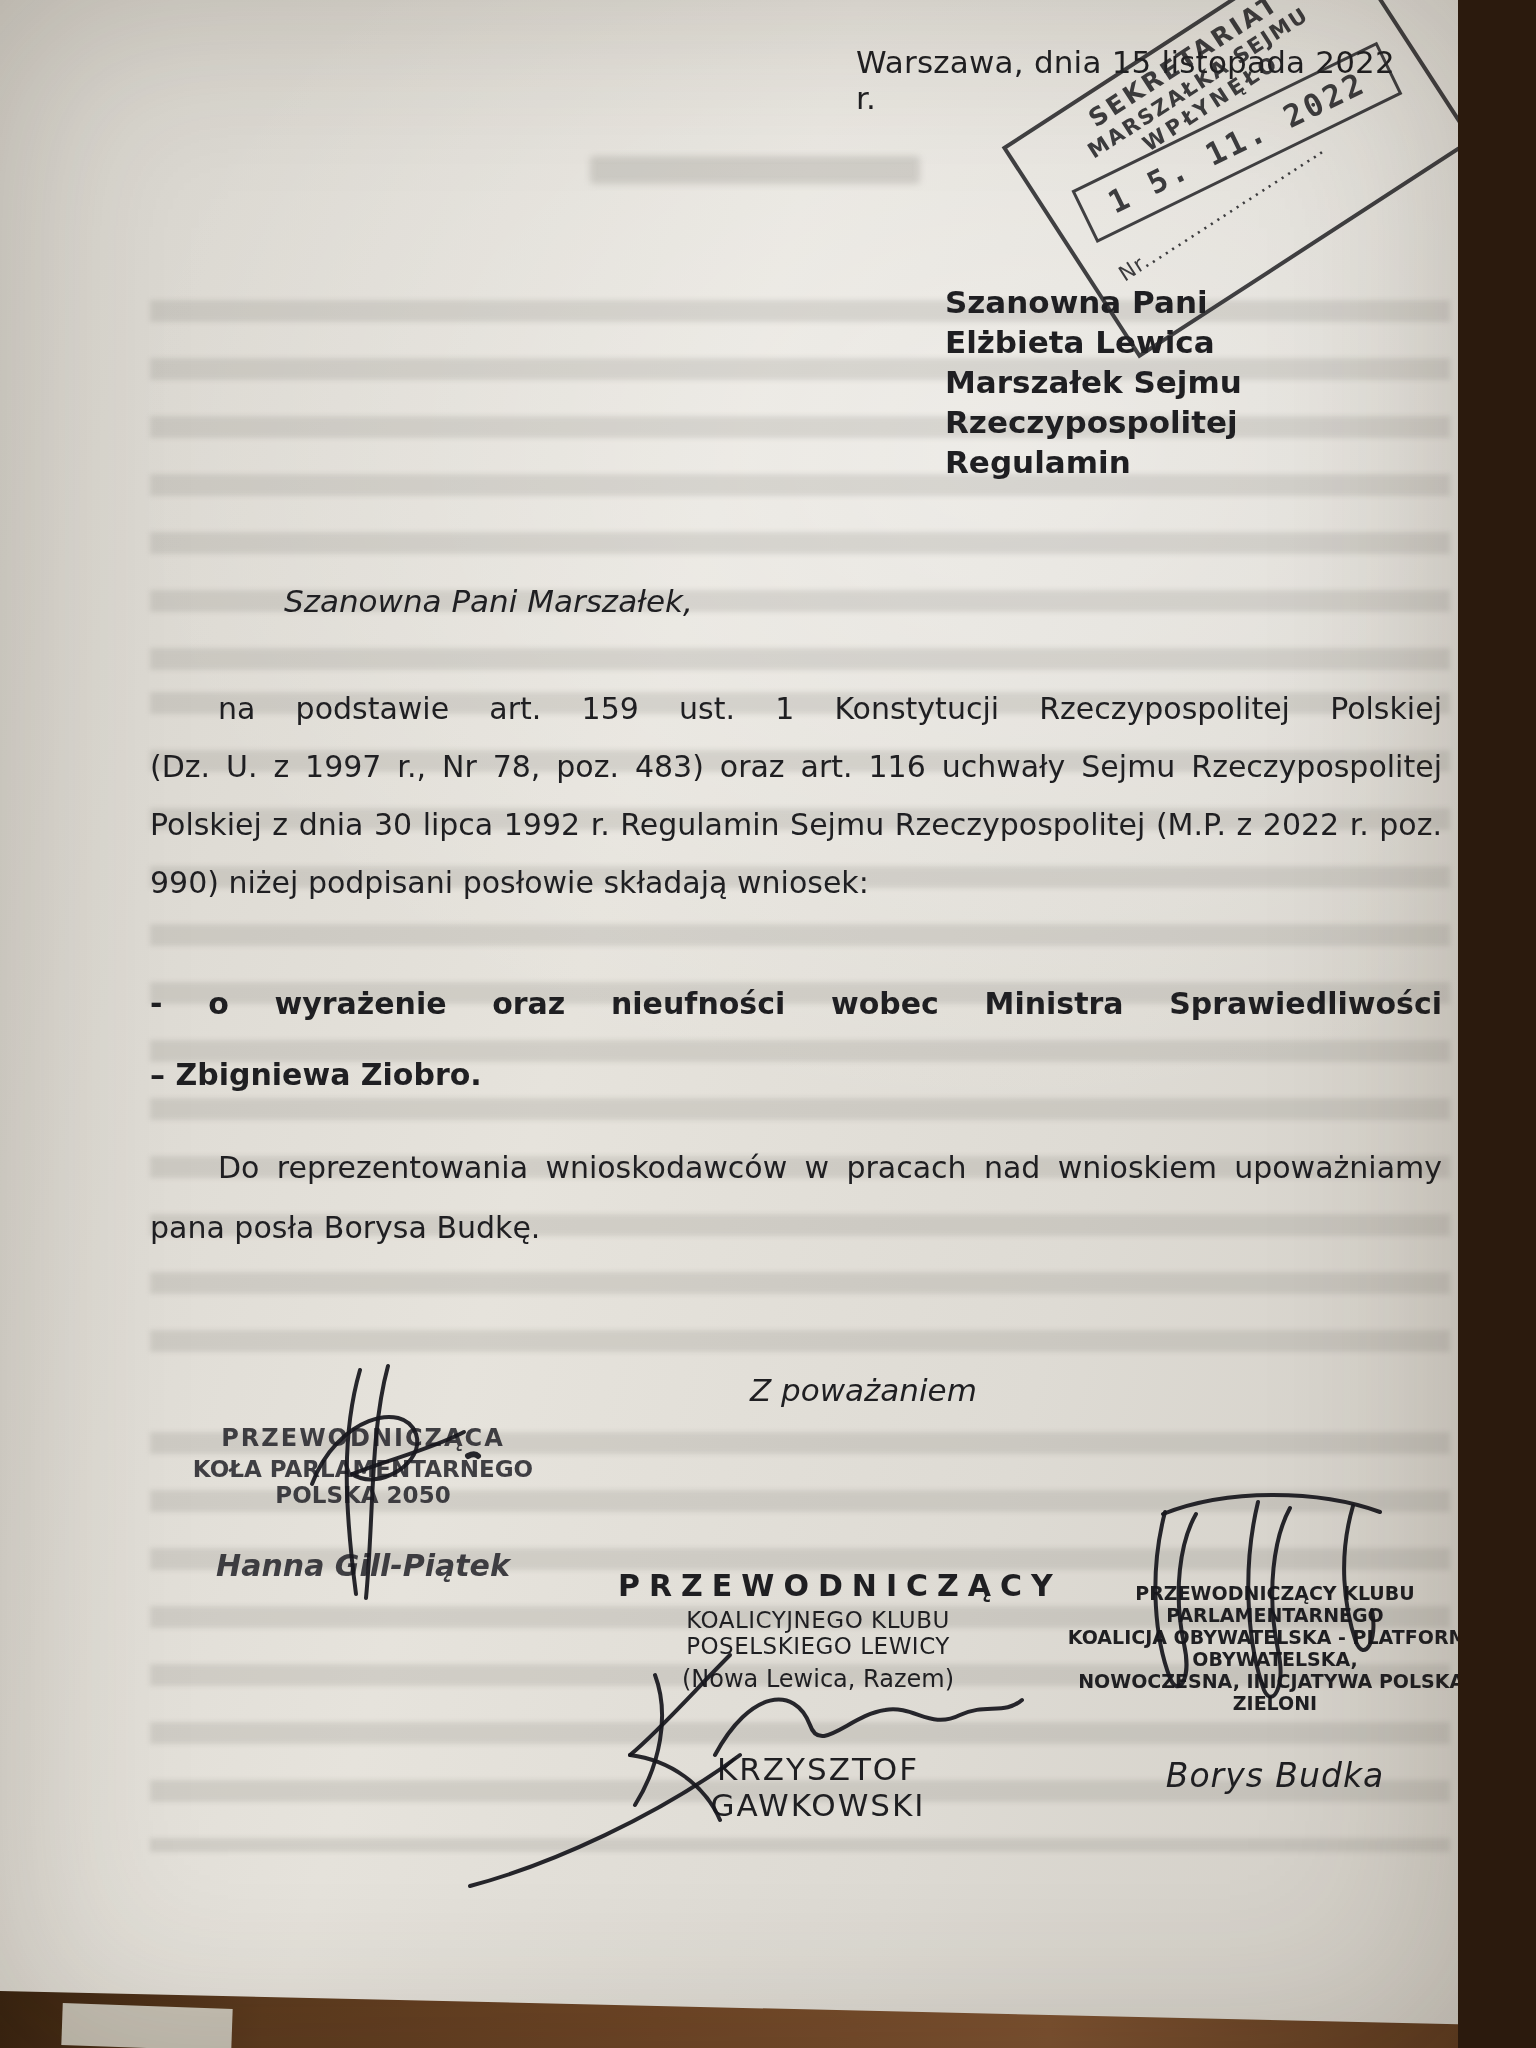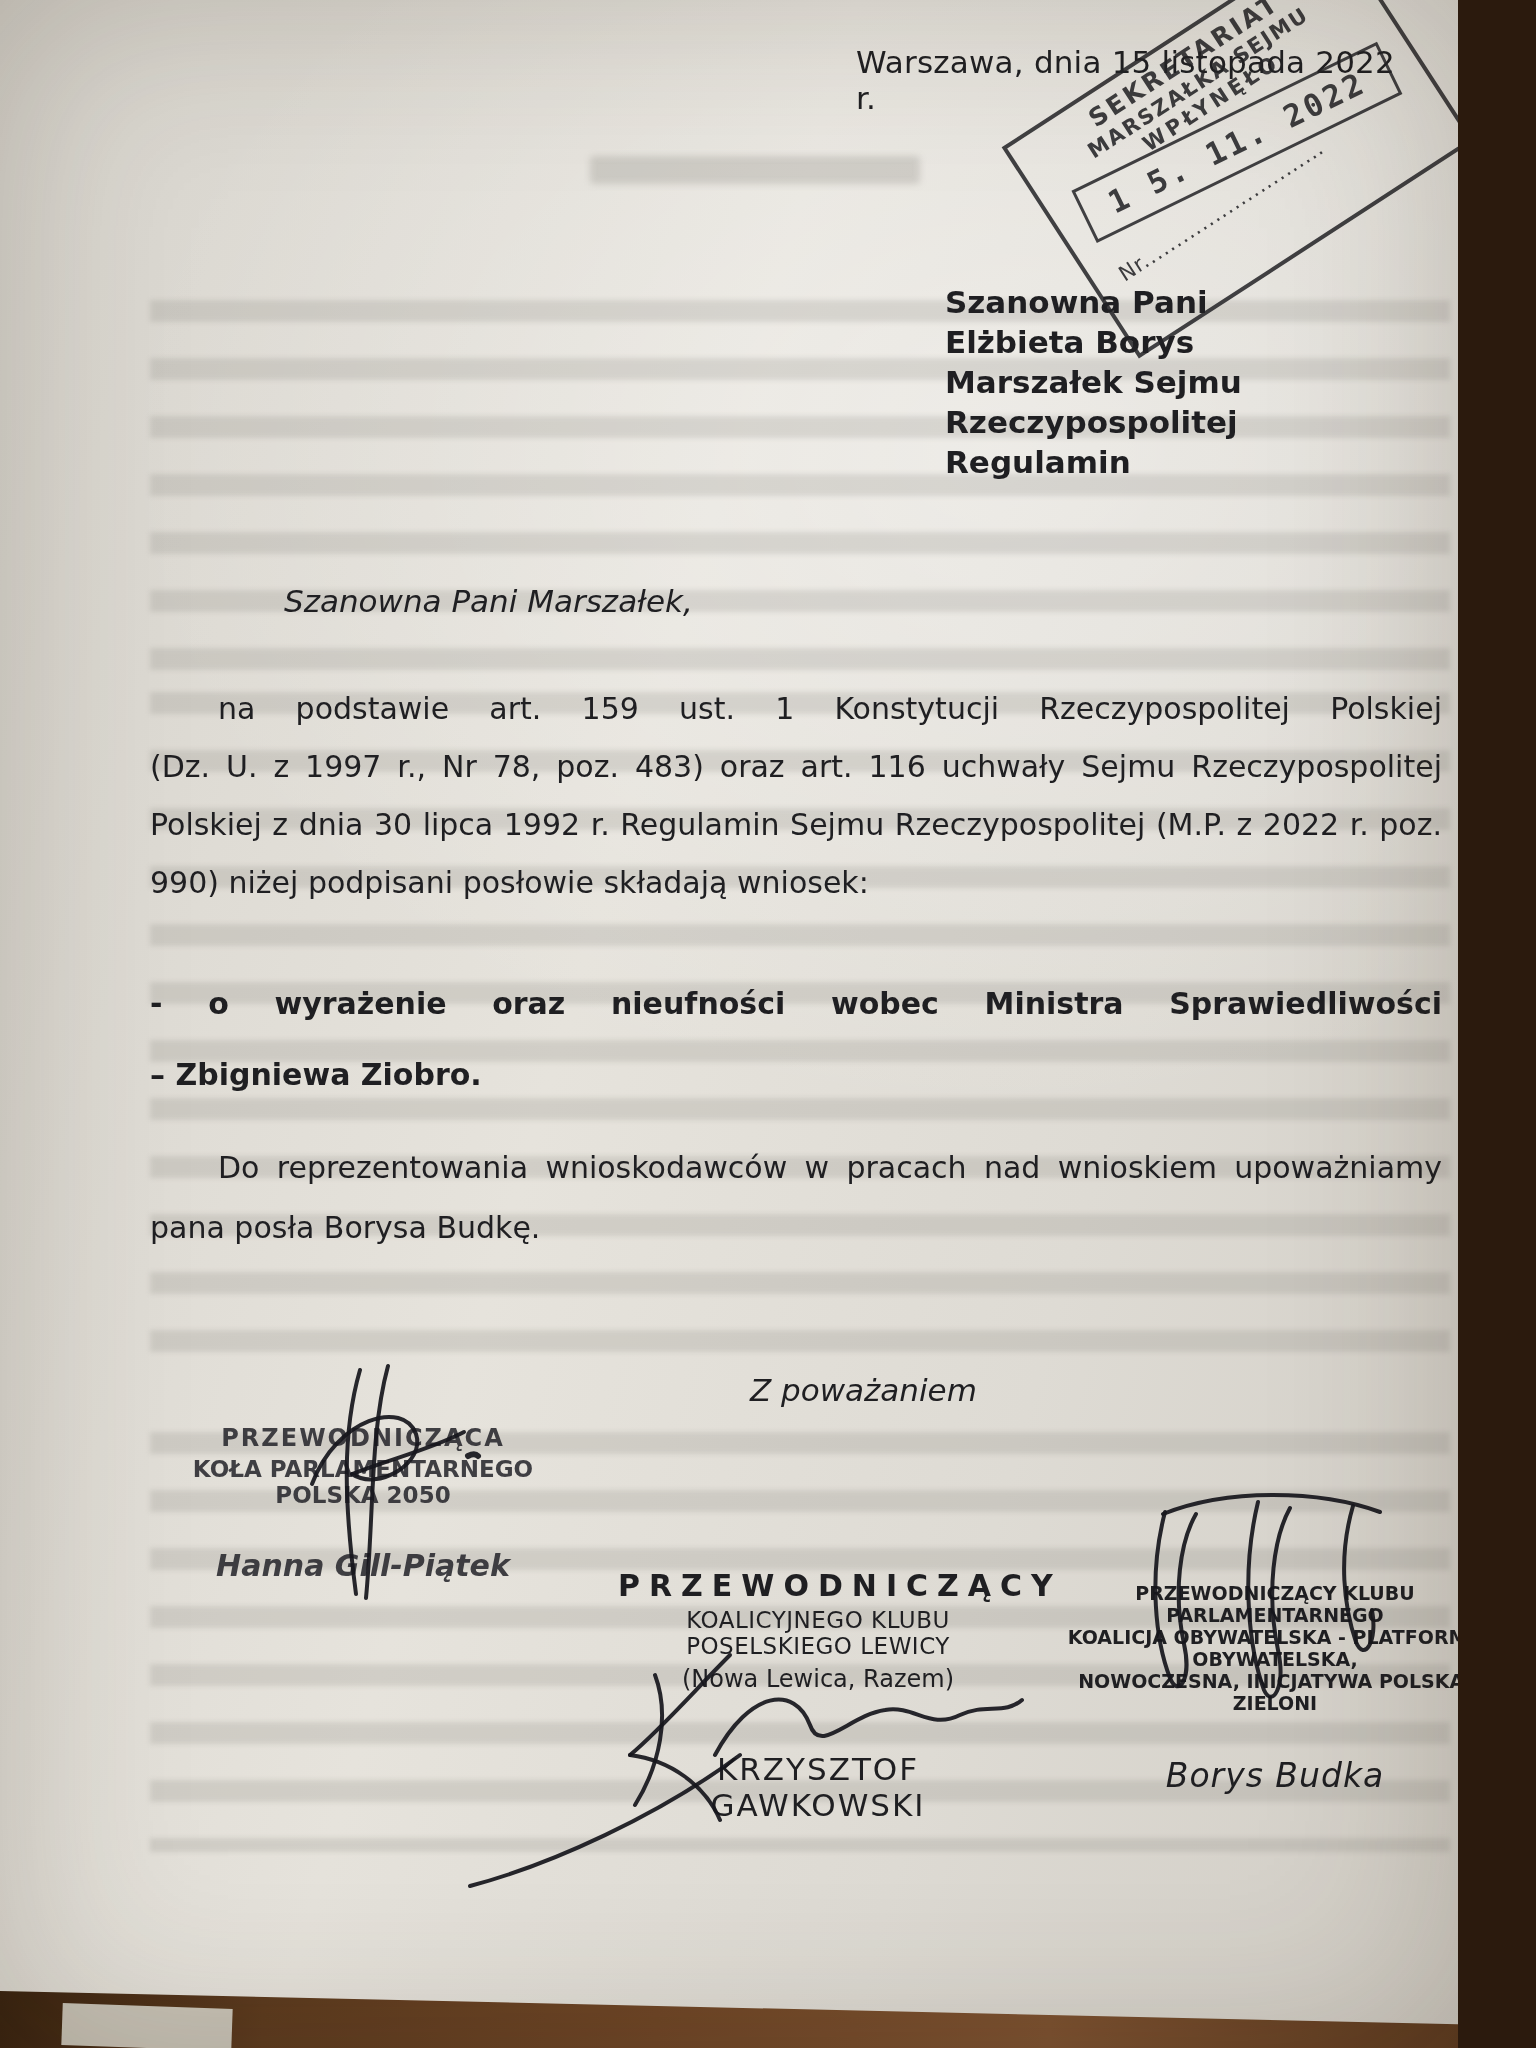--- a/index.html
+++ b/index.html
@@ -84,21 +84,21 @@
     <div class="s2">MARSZAŁKA SEJMU</div>
     <div class="s3">WPŁYNĘŁO</div>
     <div class="datebox">1 5. 11. 2022</div>
     <div class="nrline">
       <span>Nr</span><span>............................</span>
     </div>
   </div>
 
   <div class="txt recipient">
     <div>Szanowna Pani</div>
-    <div>Elżbieta Borys</div>
+    <div>Elżbieta Lewica</div>
     <div>Marszałek Sejmu</div>
     <div>Rzeczypospolitej Regulamin</div>
   </div>
 
   <div class="txt salutation">Szanowna Pani Marszałek,</div>
 
   <div class="txt para legal">
     <div class="pline indent">na podstawie art. 159 ust. 1 Konstytucji Rzeczypospolitej Polskiej</div>
     <div class="pline">(Dz. U. z 1997 r., Nr 78, poz. 483) oraz art. 116 uchwały Sejmu Rzeczypospolitej</div>
     <div class="pline">Polskiej z dnia 30 lipca 1992 r. Regulamin Sejmu Rzeczypospolitej (M.P. z 2022 r. poz.</div>

